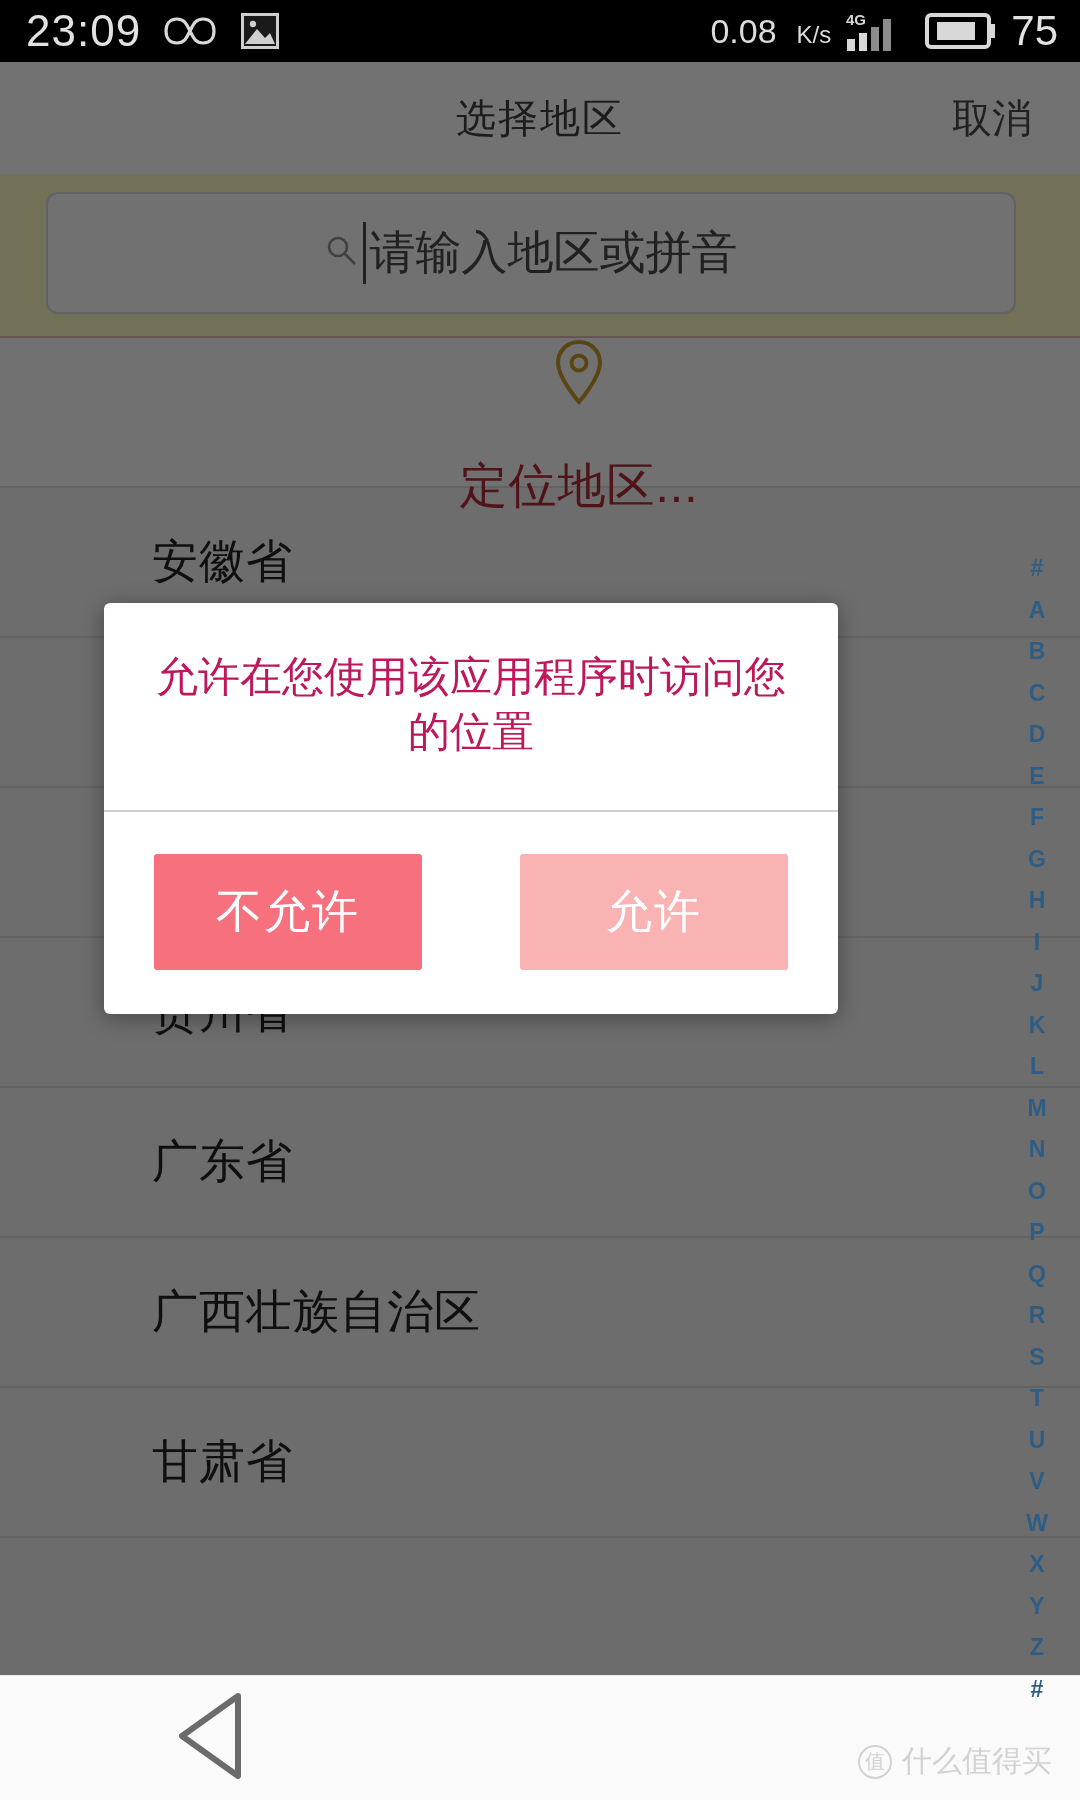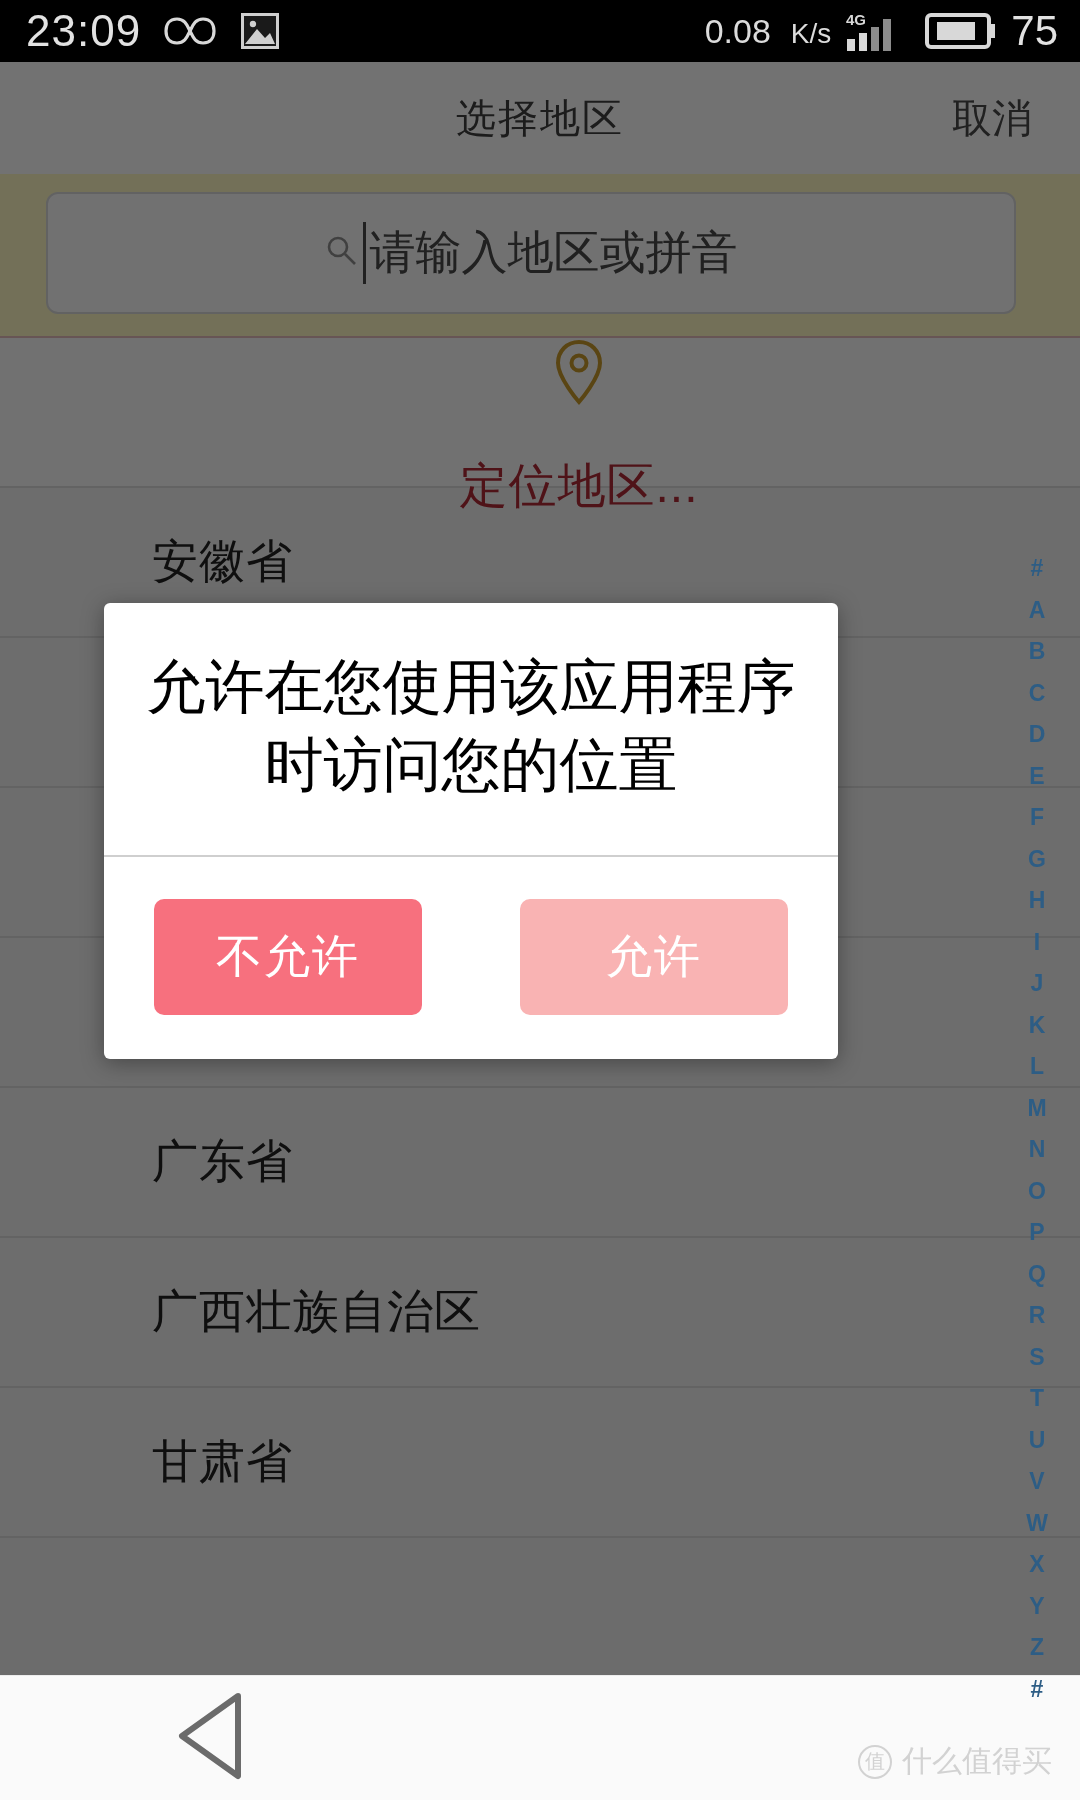--- a/index.html
+++ b/index.html
@@ -17,21 +17,21 @@
     background:#000; color:#d8d8d8;
     display:flex; align-items:center; overflow:hidden;
   }
   #sb-left { display:flex; align-items:center; gap:22px; padding-left:26px; }
   #sb-time { font-size:44px; letter-spacing:1px; font-weight:300; color:#e2e2e2; }
   .sb-ico { display:inline-flex; align-items:center; }
   #sb-right {
     margin-left:auto; display:flex; align-items:center; gap:14px; padding-right:22px;
   }
   #sb-rate { font-size:34px; font-weight:300; color:#dcdcdc; display:flex; align-items:baseline; gap:20px;}
-  #sb-rate .unit { font-size:28px; }
+  #sb-rate .unit { font-size:24px; }
   #sb-batt-num { font-size:42px; font-weight:300; color:#e2e2e2; }
 
   
   #app { position:absolute; left:0; top:62px; width:1080px; height:1613px; background:#efefef; }
   #dim {
     position:absolute; left:0; top:62px; width:1080px; height:1613px;
     background:rgba(0,0,0,0.55); z-index:50; pointer-events:none;
   }
 
   
@@ -80,29 +80,29 @@
   #index-bar .letter { height:41.5px; line-height:41.5px; }
 
   
   #dialog {
     position:absolute; left:104px; top:603px; width:734px;
     background:#ffffff; border-radius:6px; z-index:100;
     box-shadow:0 4px 22px rgba(0,0,0,0.35);
   }
   #dialog-msg {
     padding:46px 40px 50px 40px; text-align:center;
-    font-size:59px; line-height:1.32; color:#000000;
+    font-size:42px; line-height:1.32; color:#be185d;
   }
   #dialog-sep { height:2px; background:#cfcfcf; }
   #dialog-actions {
     display:flex; justify-content:space-between;
     padding:42px 50px 44px 50px;
   }
   .dlg-btn {
-    width:268px; height:116px; border-radius:10px; border:none;
+    width:268px; height:116px; border-radius:3px; border:none;
     display:flex; align-items:center; justify-content:center;
     font-size:46px; color:#ffffff; letter-spacing:2px;
     font-family:"Liberation Sans","DejaVu Sans",sans-serif;
   }
   #deny-btn { background:#f7707e; }
   #allow-btn { background:#f9b3b3; }
 
   
   #navbar {
     position:absolute; left:0; bottom:0; width:1080px; height:125px;

